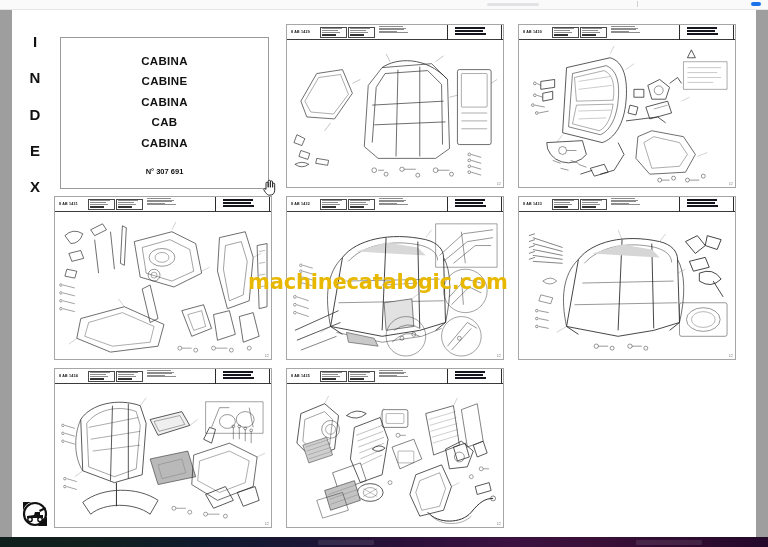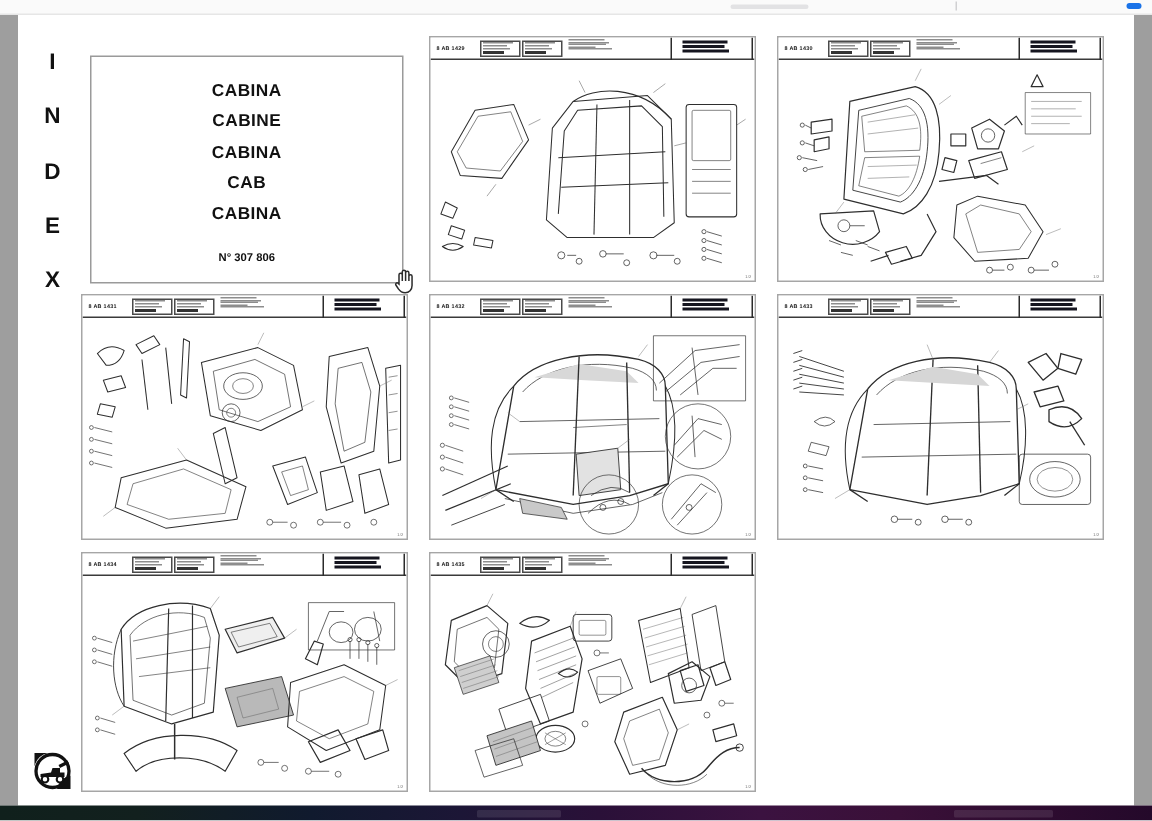--- a/index.html
+++ b/index.html
@@ -193,21 +193,21 @@
       <span>E</span>
       <span>X</span>
     </div>
 
     <div class="index-card">
       <div class="lang">CABINA</div>
       <div class="lang">CABINE</div>
       <div class="lang">CABINA</div>
       <div class="lang">CAB</div>
       <div class="lang">CABINA</div>
-      <div class="refno">N° 307 806</div>
+      <div class="refno">N° 307 691</div>
     </div>
 
     <div class="hand-cursor">
       <svg viewBox="0 0 16 18">
         <path d="M4 11V5.2a1.1 1.1 0 0 1 2.2 0V9.3V3.3a1.1 1.1 0 0 1 2.2 0v6V4a1.1 1.1 0 0 1 2.2 0v5.3V6.2a1.05 1.05 0 0 1 2.1 0v6.1c0 3-2 4.9-4.6 4.9-2.4 0-3.4-1-4.5-2.6L1.9 12c-.5-.8.6-1.9 1.4-1.2L4 11.4z" fill="#ffffff" stroke="#2b2b2b" stroke-width="1"></path>
       </svg>
     </div>
 
     <div class="panel" style="left:274px; top:12px; width:218px; height:164px;">
       <div class="panel-head">
@@ -928,20 +928,21 @@
                 <path d="M94 34 L98 24"></path>
               <path d="M168 22 L172 14"></path>
                 <path d="M166 104 L174 100"></path>
             </g>
           </g>
         </svg>
         <div class="corner-code">1/2</div>
       </div>
     </div>
 
+    <div class="watermark">machinecatalogic.com</div>
 
     <div class="brand-logo">
       <svg viewBox="0 0 30 30">
         <path d="M3 3 h9 a12 12 0 0 0 -9 9 z M27 27 h-9 a12 12 0 0 1 9 -9 z" fill="#111"></path>
         <circle cx="15" cy="15" r="11" fill="none" stroke="#111" stroke-width="2.2"></circle>
         <g fill="#111">
           <path d="M7 17 l7 -1 l1 -3 l5 0 l0 3 l3 0 l0 3 l-16 0 z"></path>
           <path d="M19 11 l6 -3 l1 2 l-6 3 z"></path>
         </g>
         <circle cx="10" cy="20.5" r="2.2" fill="#fff" stroke="#111" stroke-width="1.4"></circle>

